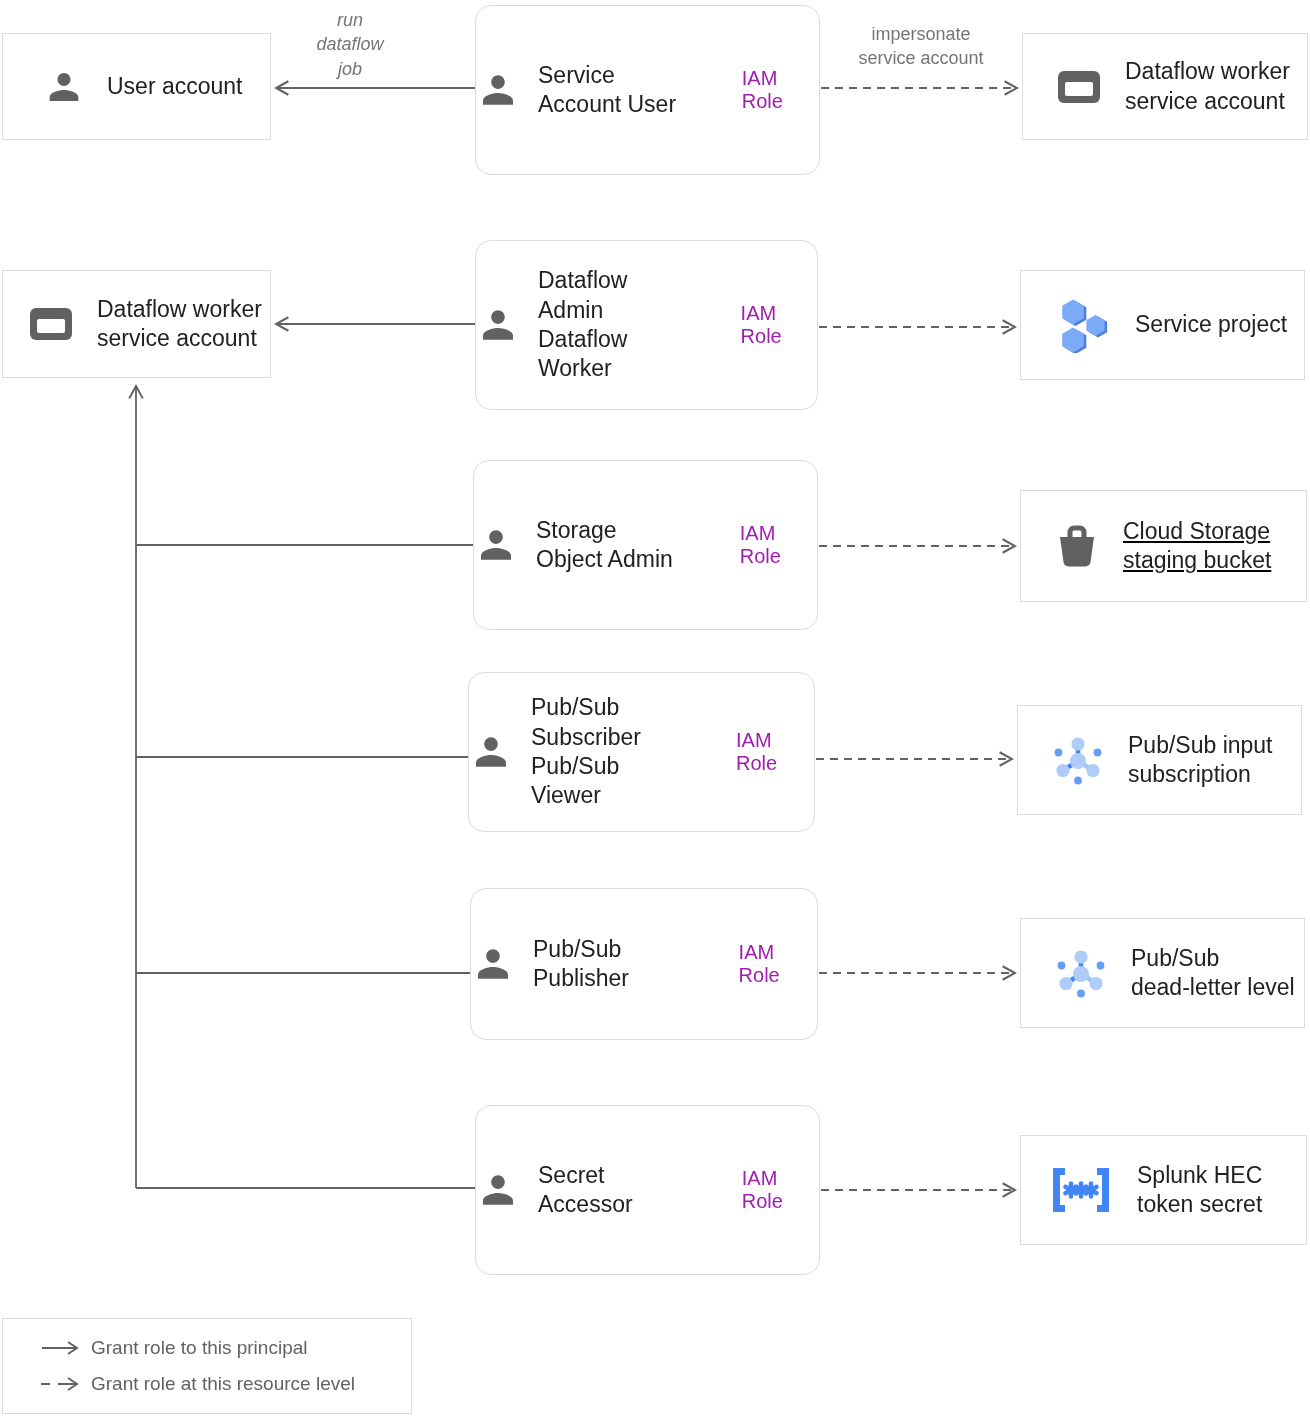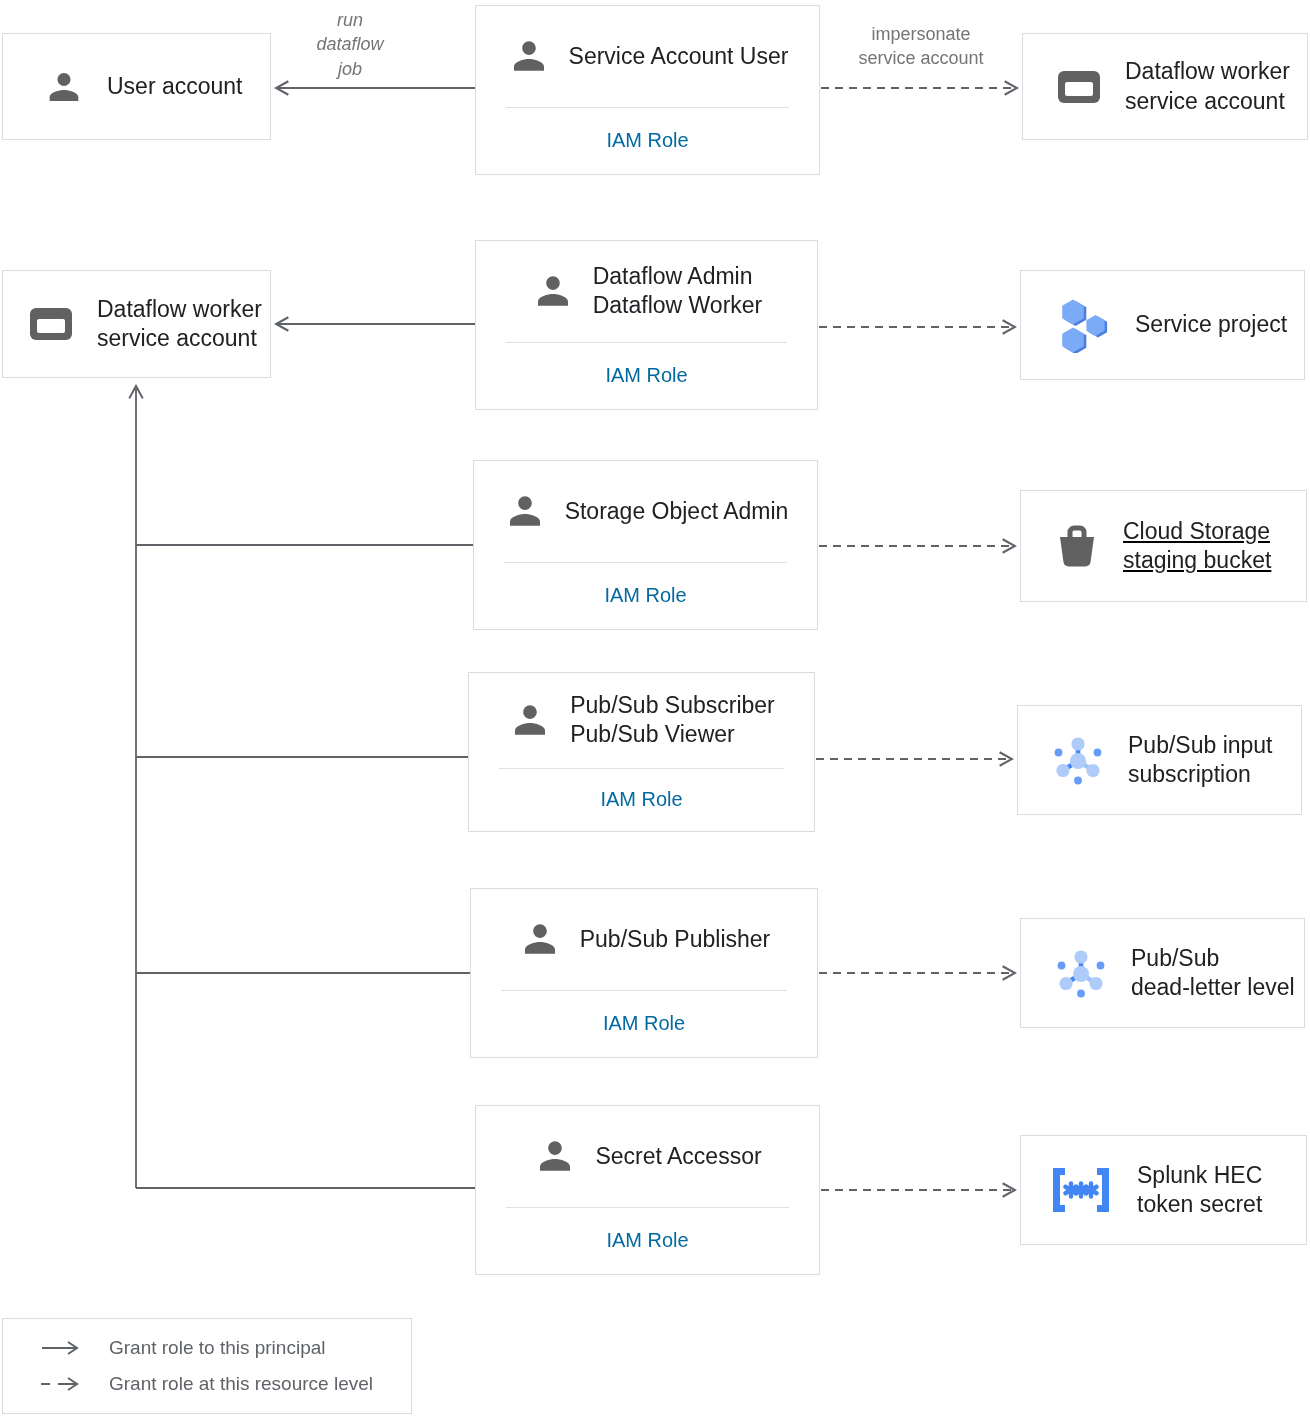--- a/index.html
+++ b/index.html
@@ -6,45 +6,45 @@
   .canvas{
     position:relative;width:1310px;height:1416px;background:#ffffff;
     font-family:"Liberation Sans",sans-serif;overflow:hidden;
   }
   .layer{position:absolute;left:0;top:0;width:1310px;height:1416px;}
   .box{
     position:absolute;background:#ffffff;border:1px solid #dadce0;
     box-sizing:border-box;
   }
   
-  .iam-box{display:flex;flex-direction:column;}
+  .iam-box{display:flex;flex-direction:row;border-radius:16px;}
   .iam-top{flex:0 0 60%;display:flex;align-items:center;justify-content:center;gap:18px;}
   .iam-divider{height:1px;background:#e0e0e0;margin:0 30px;}
   .iam-bottom{flex:1;display:flex;align-items:center;justify-content:center;}
   .iam-title{
     font-size:23px;color:#202124;line-height:1.28;white-space:pre-line;
   }
-  .iam-role{font-size:20px;color:#0369a1;}
+  .iam-role{font-size:20px;color:#a21caf;}
   
   .res-box{display:flex;align-items:center;gap:22px;padding-left:32px;}
   .res-label{
     font-size:23px;color:#202124;line-height:1.28;white-space:pre-line;
   }
   .edge-label{
     position:absolute;font-size:18px;color:#757575;line-height:1.35;
     text-align:center;white-space:pre-line;
   }
   .icon{flex:0 0 auto;display:block;}
   
   .legend{
     position:absolute;left:2px;top:1318px;width:410px;height:96px;
     border:1px solid #dadce0;box-sizing:border-box;background:#fff;
     display:flex;flex-direction:column;justify-content:space-evenly;padding:4px 0 4px 36px;
   }
-  .legend-row{display:flex;align-items:center;gap:18px;}
+  .legend-row{display:flex;align-items:center;}
   .legend-text{font-size:19px;color:#5f6368;}
 </style>
 </head>
 <body>
 
 <div class="canvas">
 
   <svg class="layer" width="1310" height="1416" viewBox="0 0 1310 1416">
     <defs>
       <marker id="arr" markerUnits="userSpaceOnUse" markerWidth="18" markerHeight="18" viewBox="0 0 16 16" refX="14" refY="8" orient="auto-start-reverse">
@@ -192,21 +192,21 @@
       <circle cx="43" cy="38.5" r="6.6" fill="#aecbfa"></circle>
       <circle cx="28" cy="29" r="8" fill="#aecbfa"></circle>
       <circle cx="8.5" cy="20.5" r="3.9" fill="#669df6"></circle>
       <circle cx="47.5" cy="20.5" r="3.9" fill="#669df6"></circle>
       <circle cx="28" cy="48.5" r="3.9" fill="#669df6"></circle>
     </svg>
     <div class="res-label">Pub/Sub input
 subscription</div>
   </div>
 
-  <div class="box iam-box" style="left:470px;top:888px;width:348px;height:170px;">
+  <div class="box iam-box" style="left:470px;top:888px;width:348px;height:152px;">
     <div class="iam-top">
       <svg class="icon" width="44" height="44" viewBox="0 0 24 24">
         <path fill="#616161" d="M12 11.4c2.05 0 3.7-1.65 3.7-3.7S14.05 4 12 4 8.3 5.65 8.3 7.7s1.65 3.7 3.7 3.7zm0 2.3c-2.75 0-8.2 1.38-8.2 4.12V20h16.4v-2.18c0-2.74-5.45-4.12-8.2-4.12z"></path>
       </svg>
       <div class="iam-title">Pub/Sub Publisher</div>
     </div>
     <div class="iam-divider"></div>
     <div class="iam-bottom">
         <span class="iam-role">IAM Role</span>
       </div>

